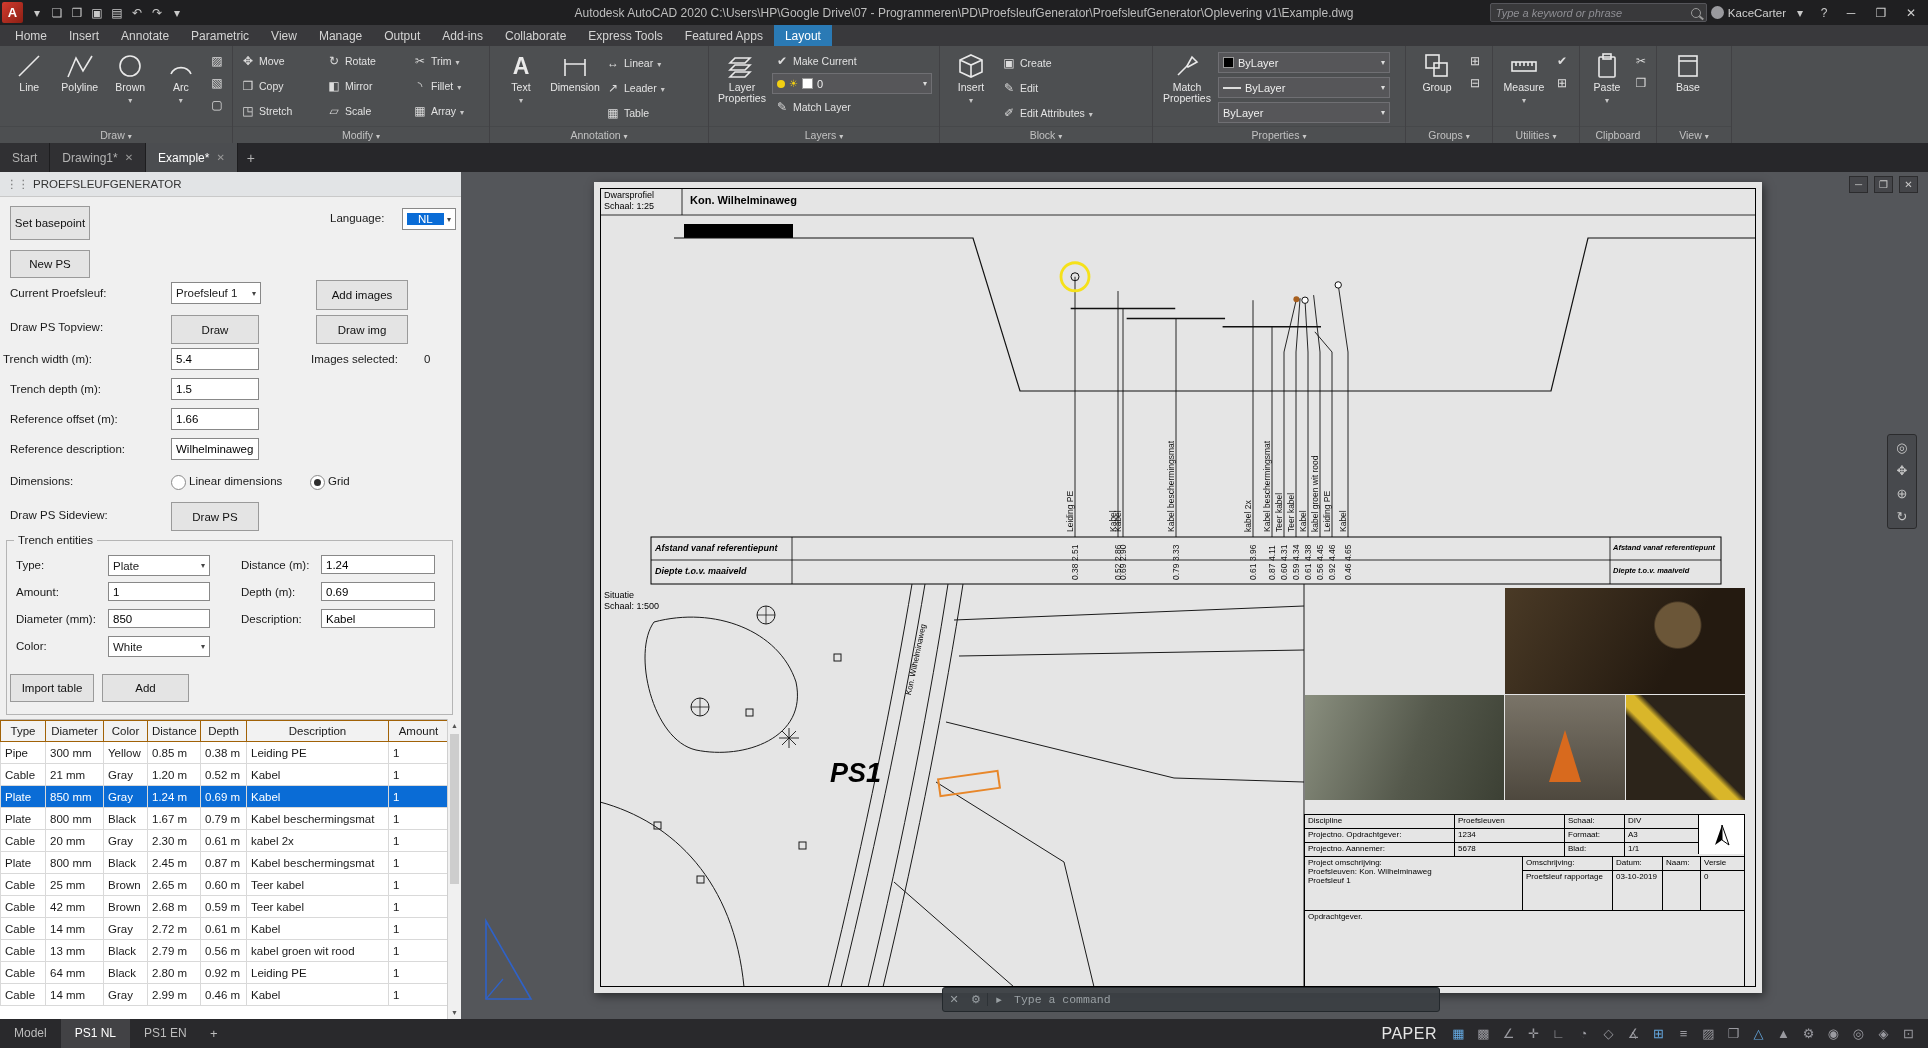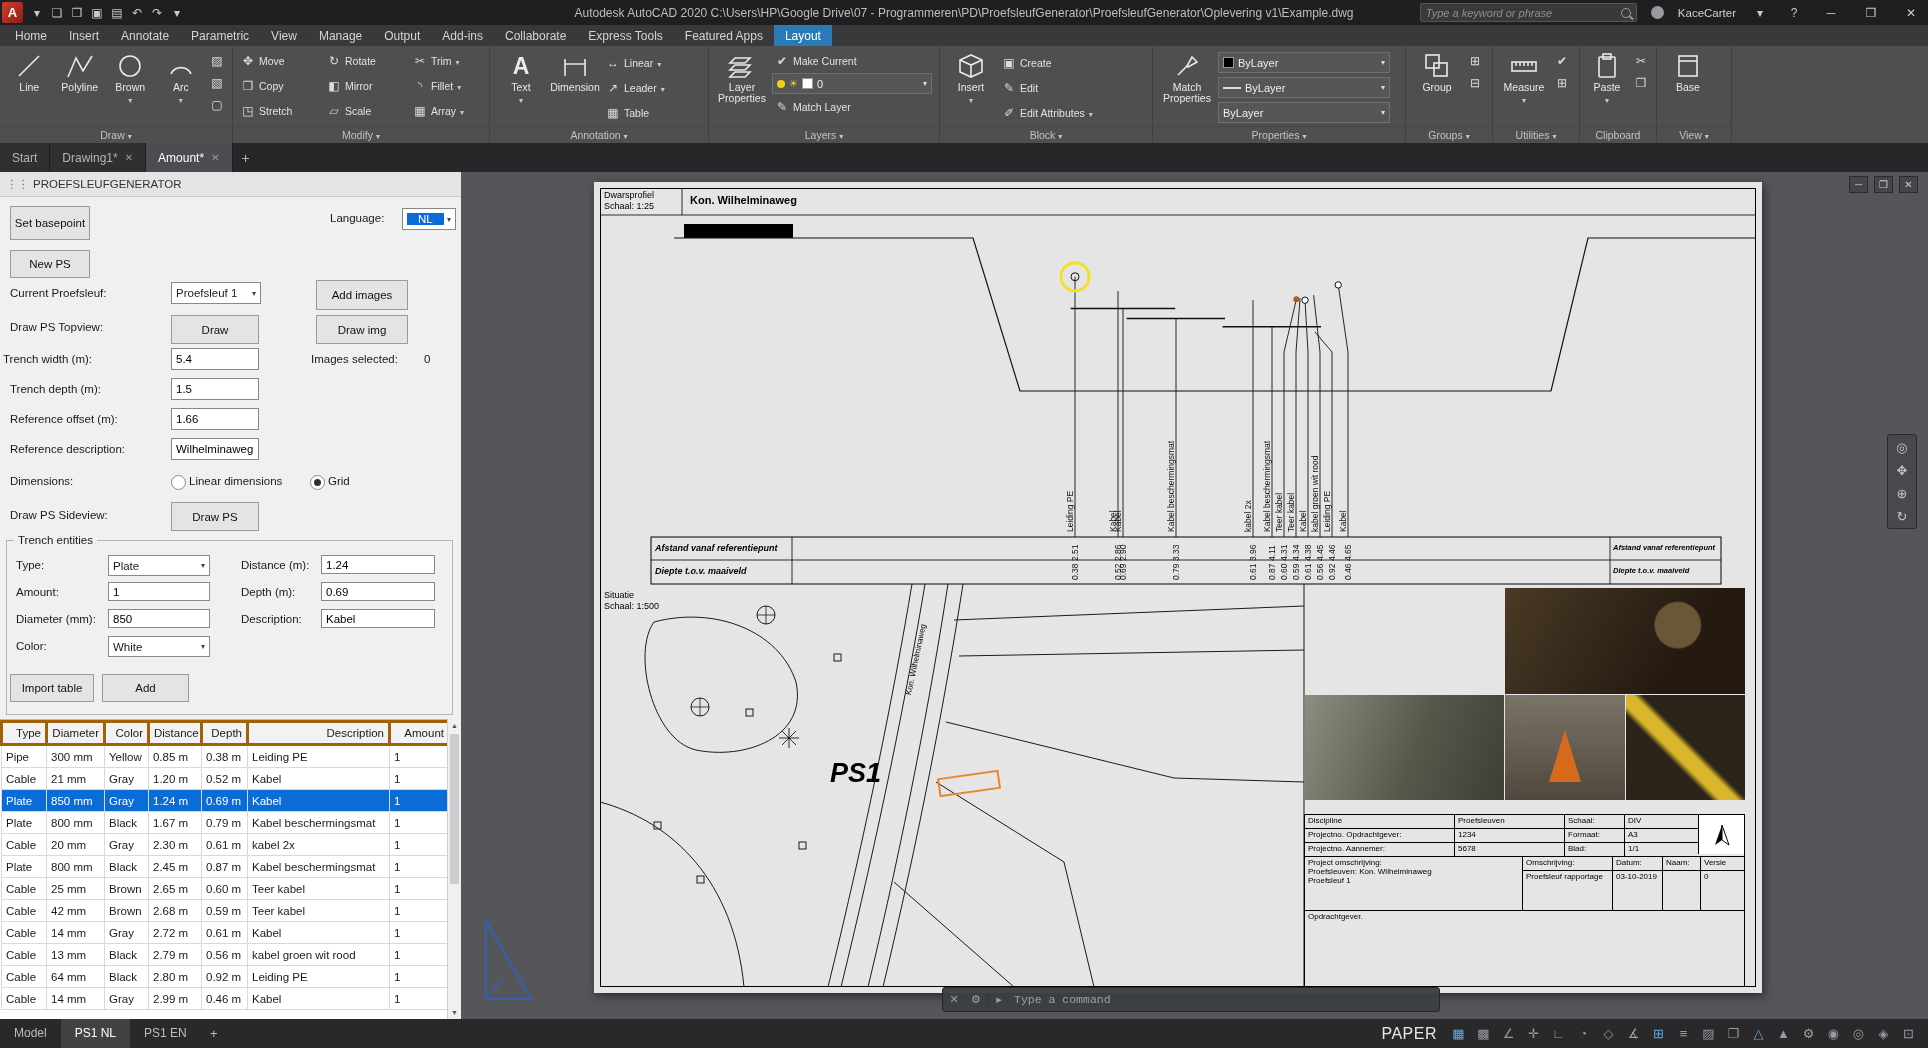--- a/index.html
+++ b/index.html
@@ -3,21 +3,21 @@
 <meta charset="utf-8">
 <style>
   html,body{margin:0;padding:0;width:1928px;height:1048px;overflow:hidden;background:#3b3b3d;
     font-family:"Liberation Sans",sans-serif;-webkit-font-smoothing:antialiased;}
   
   #titlebar{position:absolute;left:0;top:0;right:0;height:25px;background:#1f1f21;display:flex;align-items:center;color:#c8c8c8}
   #applogo{width:21px;height:21px;margin:0 4px 0 2px;background:linear-gradient(135deg,#d23b2e,#8c1f14);color:#fff;
     font-weight:bold;font-size:13px;display:flex;align-items:center;justify-content:center;border-radius:2px}
   .qi{width:20px;height:19px;display:flex;align-items:center;justify-content:center;font-size:12px;color:#c9c9c9}
   #tb-title{position:absolute;left:0;right:0;text-align:center;font-size:12px;color:#bdbdbd;pointer-events:none;white-space:nowrap}
-  #tb-right{margin-left:auto;display:flex;align-items:center;gap:14px;padding-right:4px;z-index:2}
+  #tb-right{margin-left:auto;display:flex;align-items:center;gap:4px;padding-right:4px;z-index:2}
   #searchbox{width:205px;height:17px;background:#39393b;border:1px solid #55555a;border-radius:2px;display:flex;align-items:center;
     padding:0 5px;font-size:11px;color:#8f8f94;font-style:italic;gap:5px}
   .mag{width:8px;height:8px;border:1.5px solid #9a9a9a;border-radius:50%;position:relative;margin-left:auto;flex:none}
   .mag:after{content:"";position:absolute;width:5px;height:1.5px;background:#9a9a9a;right:-4px;bottom:-2px;transform:rotate(40deg)}
   .avatar{width:13px;height:13px;border-radius:50%;background:#9a9a9e}
   .wbtn{width:26px;height:23px;display:flex;align-items:center;justify-content:center;font-size:12px;color:#cfcfcf}
   
   #ribbon-tabbar{position:absolute;left:0;top:25px;right:0;height:21px;background:#39393c;display:flex;align-items:stretch;padding-left:4px}
   .rtab{padding:2px 11px;font-size:12px;color:#d4d4d4;display:flex;align-items:center}
   .rtab.active{background:#2a7ab5;color:#fff}
@@ -54,21 +54,21 @@
   .pi{position:absolute;height:20px;border:1px solid #888;background:#fff;font-size:11.5px;padding:0 4px;font-family:inherit;box-sizing:content-box}
   .pc{position:absolute;background:#fff;border:1px solid #888;display:flex;align-items:center;padding:0 4px;font-size:11.5px}
   .pcaret{margin-left:auto;font-size:8px;color:#444}
   .sel-blue{background:#0a6cd6;color:#fff;padding:0 11px}
   .radio{position:absolute;width:13px;height:13px;border:1px solid #8a8a8a;border-radius:50%;background:#fff}
   .radio.checked:after{content:"";display:block;width:7px;height:7px;margin:3px;border-radius:50%;background:#2f2f2f}
   .gbox{position:absolute;border:1px solid #b5b5b5}
   .gbox-label{position:absolute;background:#f0f0f0;padding:0 4px}
   #etable-wrap{position:absolute;left:0;top:547px;width:448px;height:300px;background:#fff;border-top:1px solid #bbb}
   #etable{border-collapse:collapse;table-layout:fixed;width:448px;font-size:11.5px}
-  #etable th{background:#f2f2f2;border:3px solid #a16207;font-weight:normal;text-align:right;padding:1px 4px;height:18px;overflow:hidden;white-space:nowrap}
+  #etable th{background:#f2f2f2;border:1px solid #a16207;font-weight:normal;text-align:center;padding:1px 4px;height:18px;overflow:hidden;white-space:nowrap}
   #etable td{border:1px solid #d9d9d9;padding:1px 4px;height:19px;overflow:hidden;white-space:nowrap}
   #etable tr.sel td{background:#0a6cd6;color:#fff}
   #vscroll{position:absolute;right:0;top:547px;width:13px;height:300px;background:#f0f0f0;border-left:1px solid #cfcfcf;display:flex;flex-direction:column;align-items:center}
   .varrow{height:13px;font-size:7px;color:#555;display:flex;align-items:center}
   #vthumb{width:9px;height:150px;background:#cdcdcd;margin-top:2px}
   
   #canvas{position:absolute;left:461px;top:172px;right:0;height:847px;background:#54565a;overflow:hidden}
   #paper{position:absolute;left:133px;top:10px;width:1168px;height:811px;background:#e5e5e5;box-shadow:2px 3px 9px rgba(0,0,0,.5)}
   #paper-frame{position:absolute;left:6px;top:6px;right:6px;bottom:6px;border:1px solid #000;pointer-events:none}
   #paper-svg{position:absolute;left:0;top:0}
@@ -447,21 +447,21 @@
 <div id="filetabs">
   <div id="file-tab-strip" style="display:flex">
       <div class="ftab">
         <span>Start</span>
       </div>
       <div class="ftab">
         <span>Drawing1*</span>
         <span class="ftab-x">✕</span>
       </div>
       <div class="ftab active">
-        <span>Amount*</span>
+        <span>Example*</span>
         <span class="ftab-x">✕</span>
       </div>
     </div>
   <div class="ftab-add">+</div>
 </div>
 
 <div id="palette">
   <div id="pal-header">
     <span style="color:#777">⋮⋮</span>
     <span>PROEFSLEUFGENERATOR</span>

